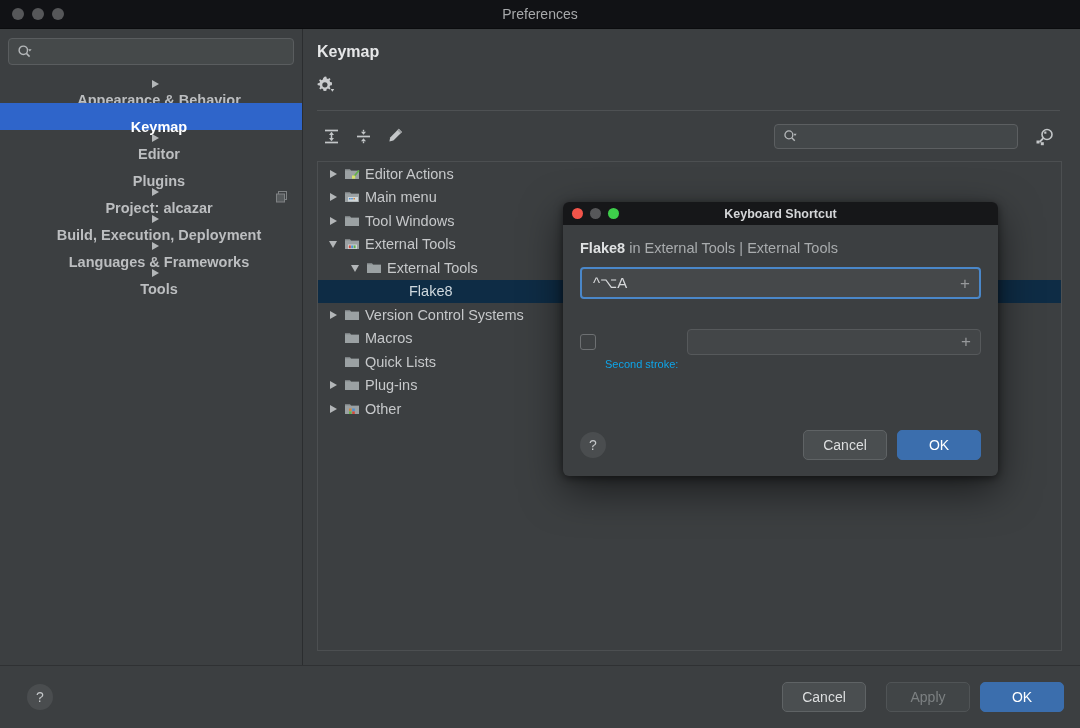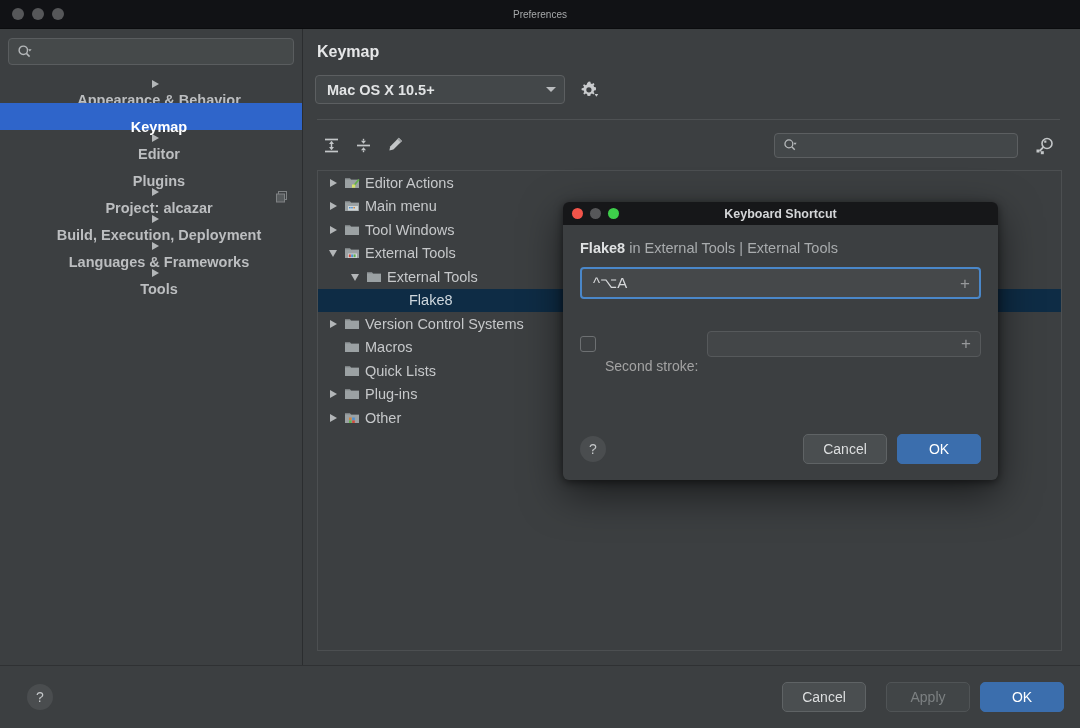--- a/index.html
+++ b/index.html
@@ -34,21 +34,21 @@
   #traffic-main {
     position: absolute;
     left: 12px; top: 0; bottom: 0;
     display: flex; align-items: center; gap: 8px;
   }
   .tl { width: 12px; height: 12px; border-radius: 50%; }
   .tl-inactive { background: #565759; }
   #window-title {
     position: absolute; left: 0; right: 0; top: 0; bottom: 0;
     display: flex; align-items: center; justify-content: center;
-    color: #a7a9ab; font-size: 10px;
+    color: #a7a9ab; font-size: 14px;
   }
 
   
   #content {
     flex: 1 1 auto;
     display: flex;
     min-height: 0;
     background: #3c3f41;
   }
 
@@ -312,21 +312,21 @@
     margin-top: 14px;
     gap: 9px;
   }
   .checkbox {
     width: 14px; height: 14px;
     border: 1px solid #6d7072;
     border-radius: 3px;
     background: #3e4143;
     flex: 0 0 14px;
   }
-  #second-label { color: #a3a3a3; font-size: 14px; margin-top: 45px; }
+  #second-label { color: #0ea5e9; font-size: 11px; margin-top: 45px; }
   #second-field {
     flex: 1 1 auto;
     height: 26px;
     background: #434648;
     border: 1px solid #56595b;
     border-radius: 4px;
     display: flex; align-items: center; justify-content: flex-end;
     padding-right: 9px;
     box-sizing: border-box;
   }
@@ -435,24 +435,20 @@
             <span class="nav-label">Tools</span>
           </div>
         </div>
     </div>
 
     <div id="main">
 
       <div id="main-title">Keymap</div>
 
       <div id="keymap-row">
-        <div id="keymap-select">
-          <span>Mac OS X 10.5+</span>
-          <span class="caret-down"></span>
-        </div>
         <div id="gear-button">
           <svg width="20" height="20" viewBox="0 0 20 20">
             <g fill="#c9cbcd">
               <path d="M9.9 1.6l1.5.25.3 1.7 1.35.57 1.4-1 1.1 1.1-1 1.4.56 1.35 1.7.3.25 1.5-.25 1.5-1.7.3-.56 1.35 1 1.4-1.1 1.1-1.4-1-1.35.57-.3 1.7-1.5.25-1.5-.25-.3-1.7-1.35-.57-1.4 1-1.1-1.1 1-1.4-.57-1.35-1.7-.3L2.5 9.8l.25-1.5 1.7-.3.57-1.35-1-1.4 1.1-1.1 1.4 1 1.35-.57.3-1.7z"></path>
             </g>
             <circle cx="9.9" cy="9.8" r="2.6" fill="#3c3f41"></circle>
             <polygon points="15.6,14.1 19.2,14.1 17.4,16.8" fill="#c9cbcd"></polygon>
           </svg>
         </div>
       </div>

